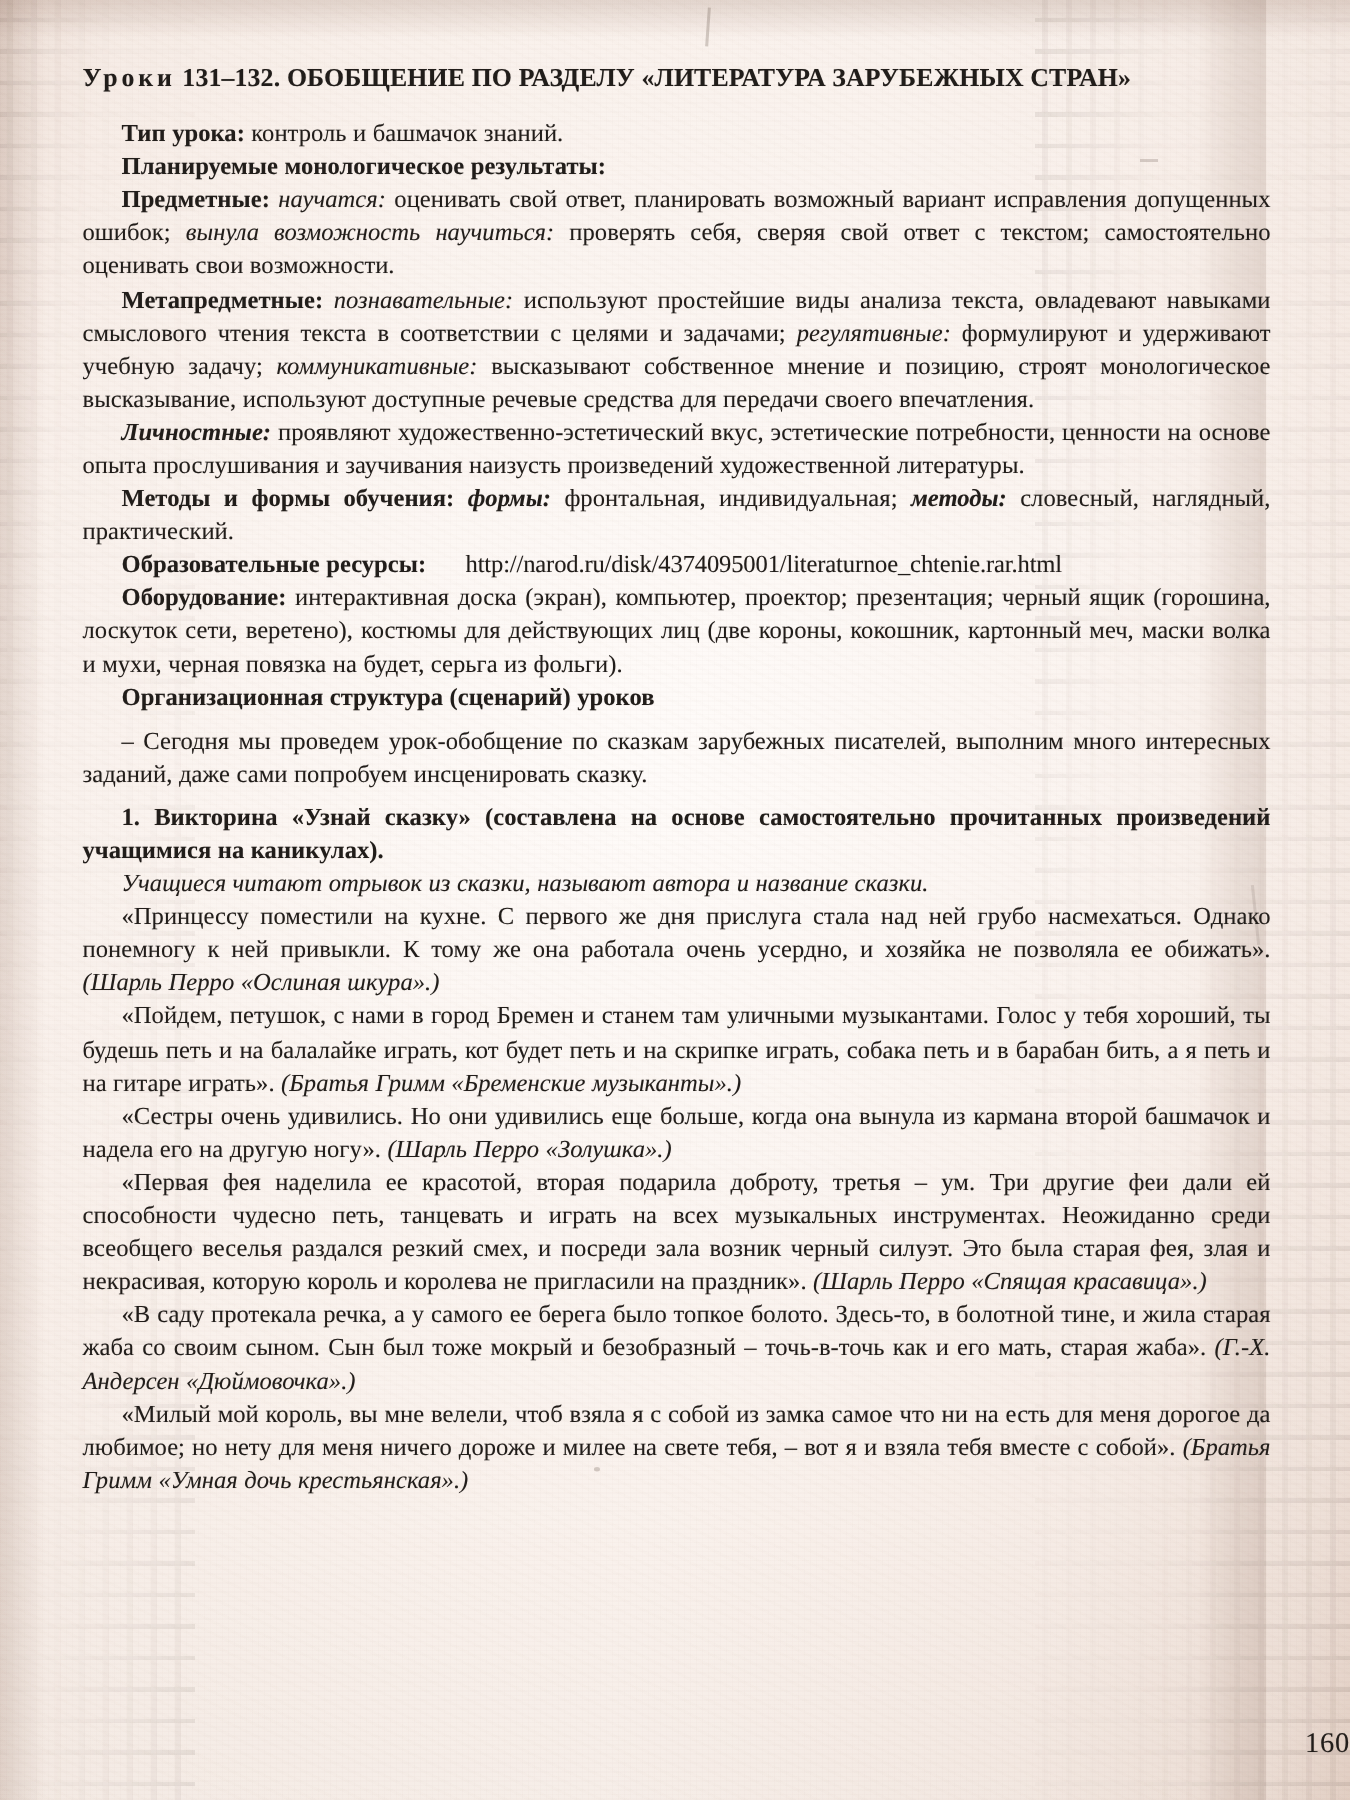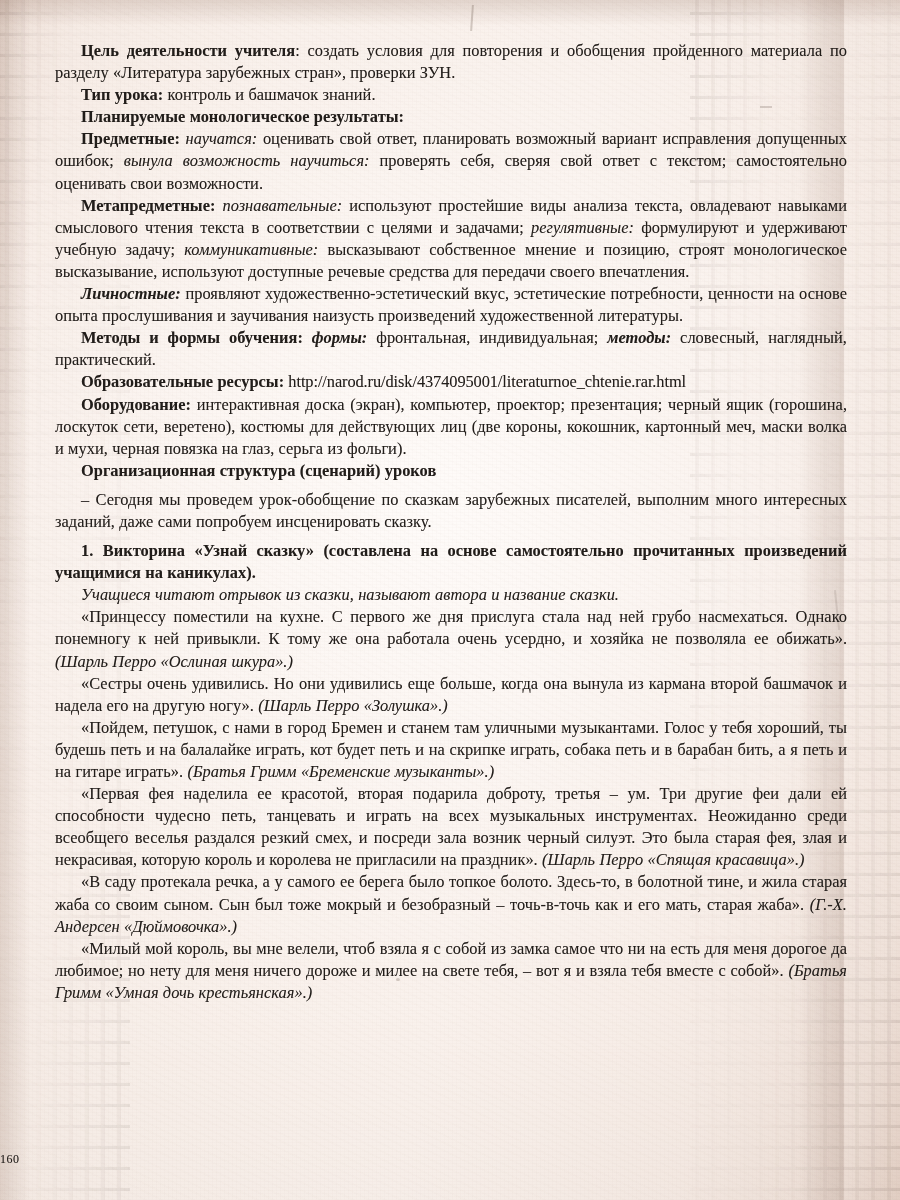--- a/index.html
+++ b/index.html
@@ -142,29 +142,29 @@
 
   .center-heading {
     margin: 16px 0 13px 0;
     text-align: center;
     font-size: 16.6px;
     font-weight: bold;
     letter-spacing: 3.0px;
     text-indent: 0;
   }
 
-  .url { letter-spacing: -0.1px; }
+  .url { letter-spacing: -0.1px; margin-left: 22px; }
 
   .page-number {
     position: absolute;
     left: 0;
     right: 0;
     top: 1152px;
-    text-align: left;
-    font-size: 12px;
+    text-align: right;
+    font-size: 19px;
     z-index: 3;
     letter-spacing: .5px;
   }
 
   
   .content, .page-number {
     color: #211d1a;
     text-shadow: 0 0 0.6px rgba(40,30,25,0.30);
   }
 </style>
@@ -179,55 +179,55 @@
   <div class="crease"></div>
   <div class="edge-shadow-top"></div>
   <div class="edge-shadow-left"></div>
   <div class="speck s1"></div>
   <div class="speck s2"></div>
   <div class="speck s3"></div>
   <div class="speck s4"></div>
 
   <div class="content">
 
-
-    <p class="para"><b>Цель деятельности учителя</b><span>: создать условия для повторения и обобщения пройденного материала по разделу «Литература зарубежных стран», проверки ЗУН.</span></p>
+    <h1 class="lesson-heading"><span class="spaced">Уроки</span> <span>131–132.</span> <span>ОБОБЩЕНИЕ ПО РАЗДЕЛУ «ЛИТЕРАТУРА ЗАРУБЕЖНЫХ СТРАН»</span></h1>
+
 
     <p class="para"><b>Тип урока:</b><span> контроль и башмачок знаний.</span></p>
 
     <p class="para"><b>Планируемые монологическое результаты:</b></p>
 
     <p class="para"><b>Предметные:</b> <i>научатся:</i><span> оценивать свой ответ, планировать возможный вариант исправления допущенных ошибок; </span><i>вынула возможность научиться:</i><span> проверять себя, сверяя свой ответ с текстом; самостоятельно оценивать свои возможности.</span></p>
 
     <p class="para"><b>Метапредметные:</b> <i>познавательные:</i><span> используют простейшие виды анализа текста, овладевают навыками смыслового чтения текста в соответствии с целями и задачами; </span><i>регулятивные:</i><span> формулируют и удерживают учебную задачу; </span><i>коммуникативные:</i><span> высказывают собственное мнение и позицию, строят монологическое высказывание, используют доступные речевые средства для передачи своего впечатления.</span></p>
 
     <p class="para"><b><i>Личностные:</i></b><span> проявляют художественно-эстетический вкус, эстетические потребности, ценности на основе опыта прослушивания и заучивания наизусть произведений художественной литературы.</span></p>
 
     <p class="para"><b>Методы и формы обучения:</b> <b><i>формы:</i></b><span> фронтальная, индивидуальная; </span><b><i>методы:</i></b><span> словесный, наглядный, практический.</span></p>
 
     <p class="para"><b>Образовательные ресурсы:</b><span class="url"> http://narod.ru/disk/4374095001/literaturnoe_chtenie.rar.html</span></p>
 
-    <p class="para"><b>Оборудование:</b><span> интерактивная доска (экран), компьютер, проектор; презентация; черный ящик (горошина, лоскуток сети, веретено), костюмы для действующих лиц (две короны, кокошник, картонный меч, маски волка и мухи, черная повязка на глаз, серьга из фольги).</span></p>
+    <p class="para"><b>Оборудование:</b><span> интерактивная доска (экран), компьютер, проектор; презентация; черный ящик (горошина, лоскуток сети, веретено), костюмы для действующих лиц (две короны, кокошник, картонный меч, маски волка и мухи, черная повязка на будет, серьга из фольги).</span></p>
 
     <p class="para center-heading">Организационная структура (сценарий) уроков</p>
 
 
     <p class="para gap-before">– Сегодня мы проведем урок-обобщение по сказкам зарубежных писателей, выполним много интересных заданий, даже сами попробуем инсценировать сказку.</p>
 
 
     <p class="para gap-before"><b>1. Викторина «Узнай сказку» (составлена на основе самостоятельно прочитанных произведений учащимися на каникулах).</b></p>
 
     <p class="para"><i>Учащиеся читают отрывок из сказки, называют автора и название сказки.</i></p>
 
     <p class="para"><span>«Принцессу поместили на кухне. С первого же дня прислуга стала над ней грубо насмехаться. Однако понемногу к ней привыкли. К тому же она работала очень усердно, и хозяйка не позволяла ее обижать». </span><i>(Шарль Перро «Ослиная шкура».)</i></p>
 
+    <p class="para"><span>«Пойдем, петушок, с нами в город Бремен и станем там уличными музыкантами. Голос у тебя хороший, ты будешь петь и на балалайке играть, кот будет петь и на скрипке играть, собака петь и в барабан бить, а я петь и на гитаре играть». </span><i>(Братья Гримм «Бременские музыканты».)</i></p>
+
     <p class="para"><span>«Сестры очень удивились. Но они удивились еще больше, когда она вынула из кармана второй башмачок и надела его на другую ногу». </span><i>(Шарль Перро «Золушка».)</i></p>
 
-    <p class="para"><span>«Пойдем, петушок, с нами в город Бремен и станем там уличными музыкантами. Голос у тебя хороший, ты будешь петь и на балалайке играть, кот будет петь и на скрипке играть, собака петь и в барабан бить, а я петь и на гитаре играть». </span><i>(Братья Гримм «Бременские музыканты».)</i></p>
-
     <p class="para"><span>«Первая фея наделила ее красотой, вторая подарила доброту, третья – ум. Три другие феи дали ей способности чудесно петь, танцевать и играть на всех музыкальных инструментах. Неожиданно среди всеобщего веселья раздался резкий смех, и посреди зала возник черный силуэт. Это была старая фея, злая и некрасивая, которую король и королева не пригласили на праздник». </span><i>(Шарль Перро «Спящая красавица».)</i></p>
 
     <p class="para"><span>«В саду протекала речка, а у самого ее берега было топкое болото. Здесь-то, в болотной тине, и жила старая жаба со своим сыном. Сын был тоже мокрый и безобразный – точь-в-точь как и его мать, старая жаба». </span><i>(Г.-Х. Андерсен «Дюймовочка».)</i></p>
 
     <p class="para"><span>«Милый мой король, вы мне велели, чтоб взяла я с собой из замка самое что ни на есть для меня дорогое да любимое; но нету для меня ничего дороже и милее на свете тебя, – вот я и взяла тебя вместе с собой». </span><i>(Братья Гримм «Умная дочь крестьянская».)</i></p>
 
   </div>
 
   <div class="page-number">160</div>
 

